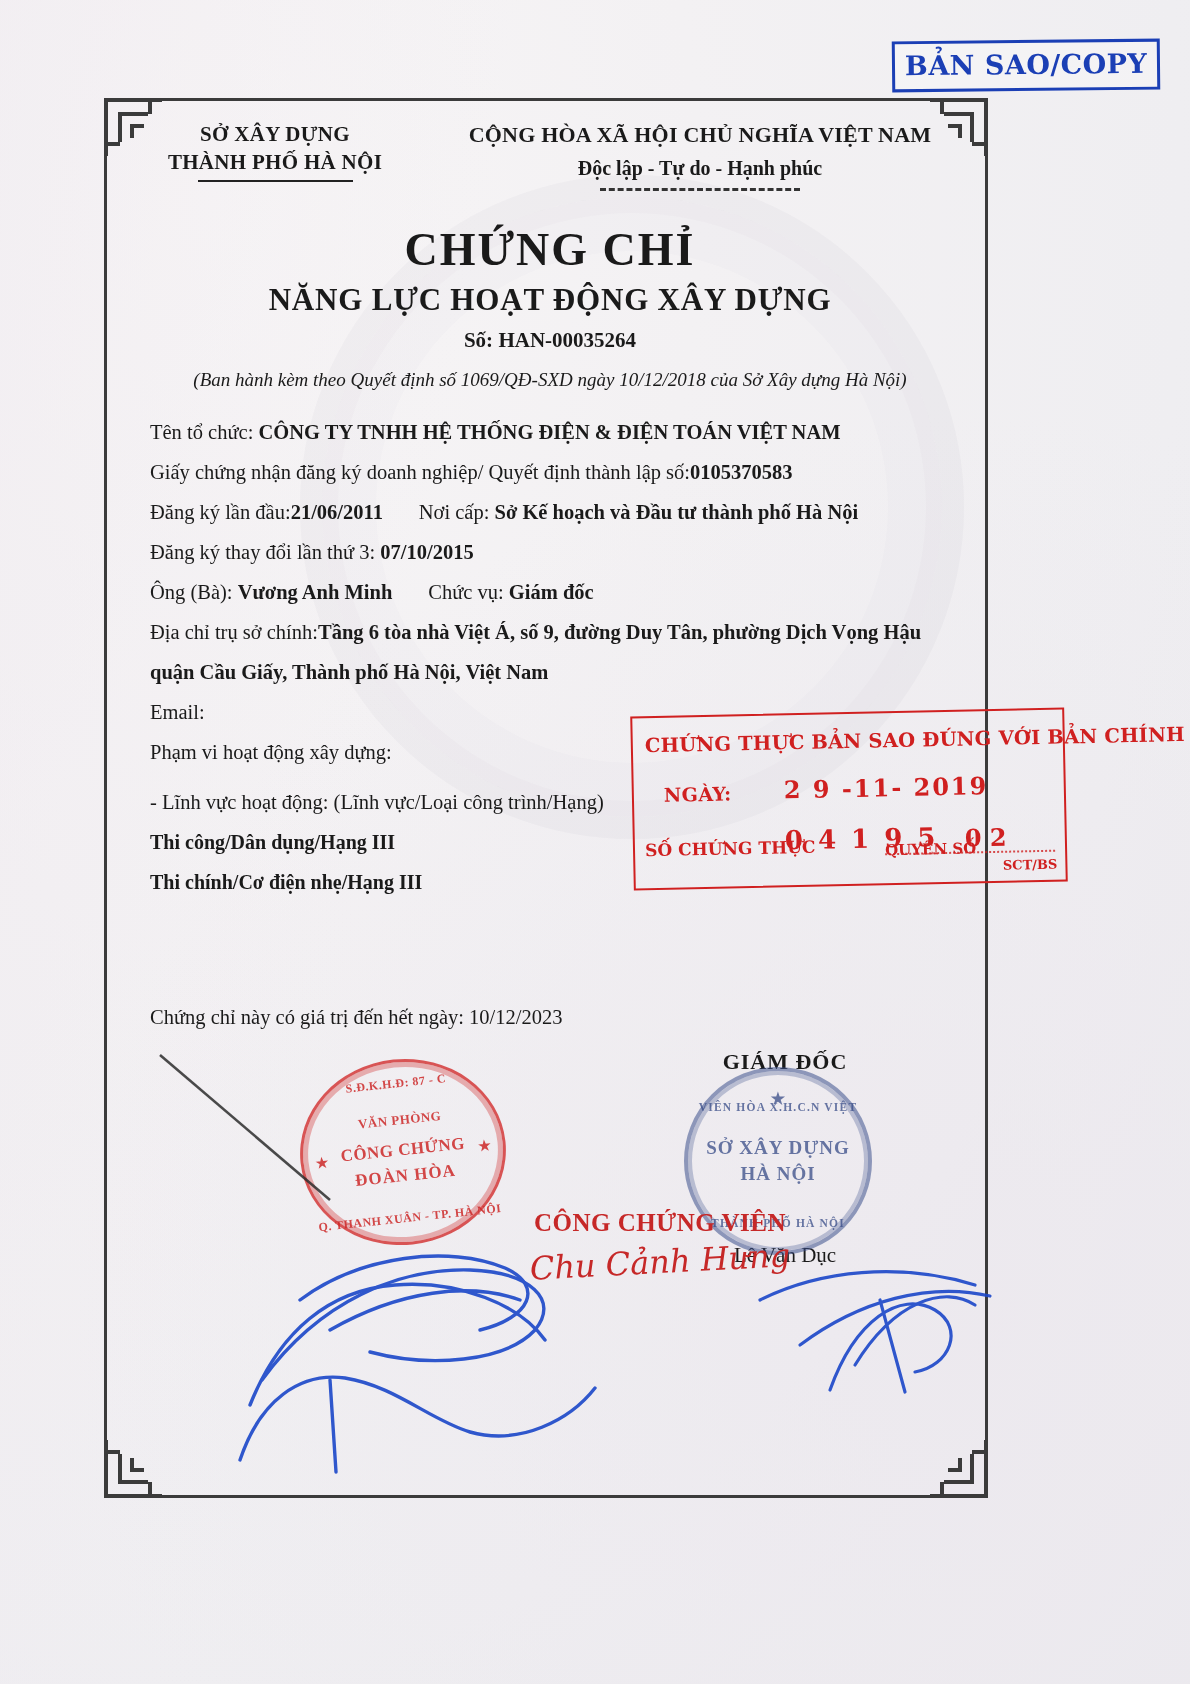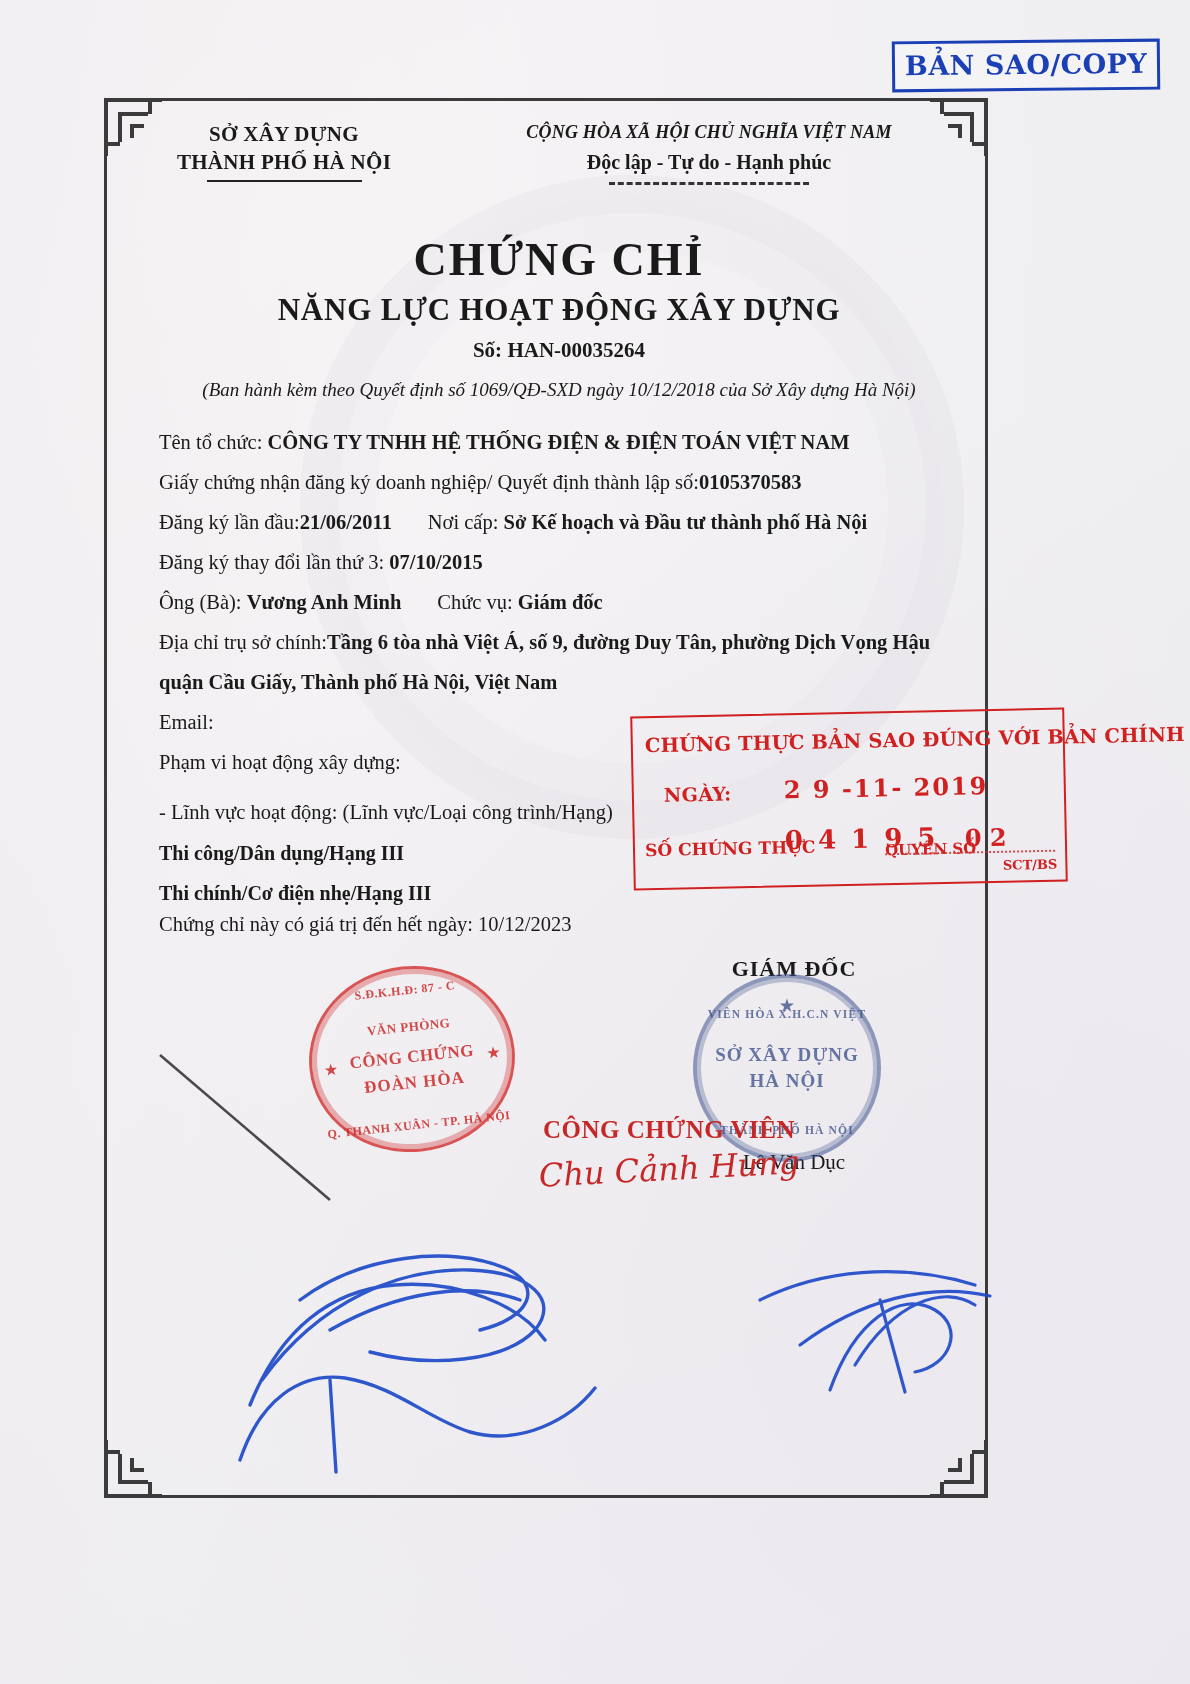--- a/index.html
+++ b/index.html
@@ -83,21 +83,21 @@
   .corner .h2 { left: 14px; top: 14px; width: 30px; height: 4px; }
   .corner .v2 { left: 14px; top: 14px; width: 4px; height: 30px; }
   .corner .h3 { left: 26px; top: 26px; width: 14px; height: 4px; }
   .corner .v3 { left: 26px; top: 26px; width: 4px;  height: 14px; }
   .corner .h4 { left: 44px; top: 0;  width: 4px;  height: 16px; }
   .corner .v4 { left: 0;  top: 44px; width: 16px; height: 4px; }
 
   
   #content {
     position: absolute;
-    left: 159px;
+    left: 150px;
     top: 120px;
     width: 800px;
   }
 
   .row-head {
     display: flex;
     align-items: flex-start;
     justify-content: space-between;
   }
   .org {
@@ -109,29 +109,29 @@
   .org .l2 { font-size: 21px; font-weight: bold; letter-spacing: .3px; }
   .org .rule {
     width: 155px; height: 2px; background: #222; margin: 3px auto 0;
   }
 
   .nation {
     width: 500px;
     text-align: center;
     line-height: 1.4;
   }
-  .nation .l1 { font-size: 18px; font-weight: bold; letter-spacing: .2px; font-style: italic; }
+  .nation .l1 { font-size: 22px; font-weight: bold; letter-spacing: .2px; }
   .nation .l2 { font-size: 20px; font-weight: bold; margin-top: 3px; }
   .nation .dashrule {
     width: 200px; margin: 6px auto 0;
     border-top: 3px dashed #333;
     height: 0;
   }
 
-  .title-block { text-align: center; margin-top: 48px; }
+  .title-block { text-align: center; margin-top: 32px; }
   .title-main {
     font-size: 46px;
     font-weight: bold;
     letter-spacing: 2px;
   }
   .title-sub {
     font-size: 31px;
     font-weight: bold;
     letter-spacing: .8px;
     margin-top: 6px;
@@ -148,21 +148,21 @@
     margin-top: 16px;
   }
 
   .fields { margin-top: 22px; font-size: 20.5px; line-height: 1.95; }
   .fields .f { white-space: nowrap; }
   .fields b { font-weight: bold; }
 
   .indent-line { margin-top: 10px; }
   .scope-item { font-weight: bold; font-size: 20px; line-height: 2.0; }
 
-  .validity { font-size: 20.5px; }
+  .validity { margin-top: 104px; font-size: 20.5px; }
 
   
   .sign-area { position: relative; height: 300px; margin-top: 18px; }
 
   .director-block {
     position: absolute;
     right: 40px;
     top: 2px;
     width: 250px;
     text-align: center;

